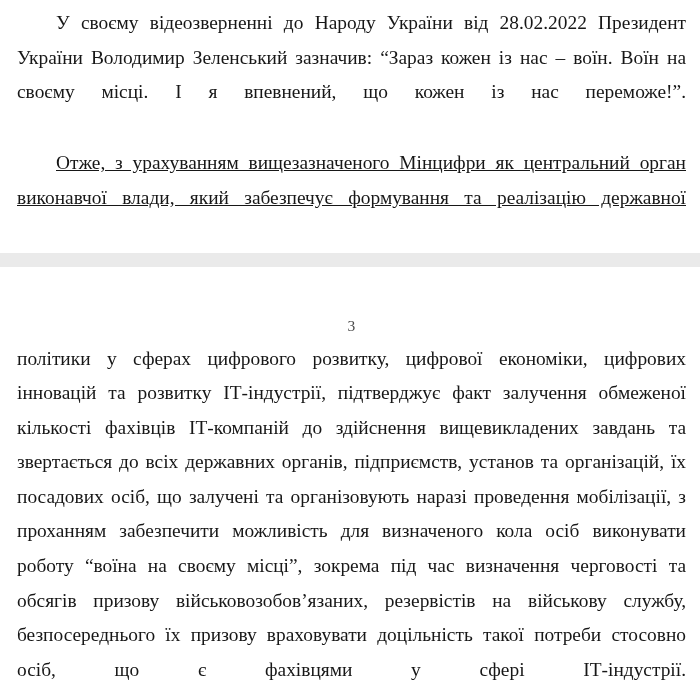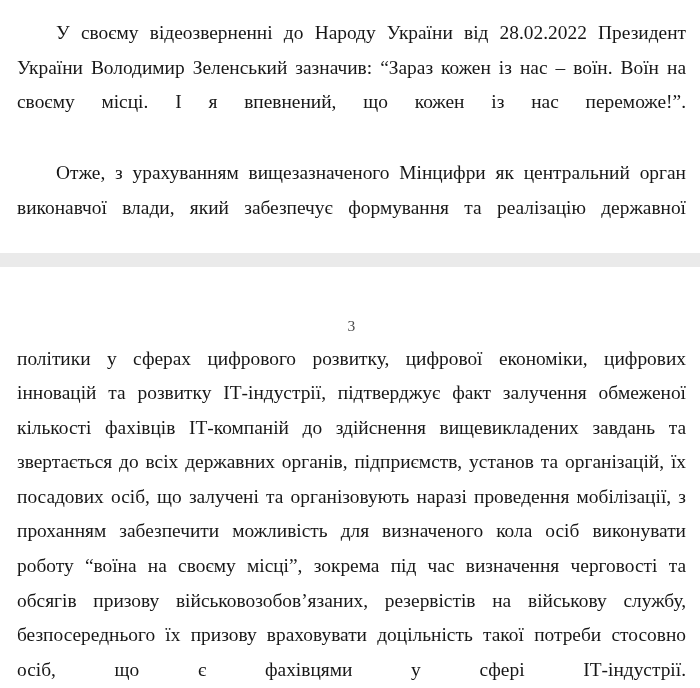--- a/index.html
+++ b/index.html
@@ -74,25 +74,25 @@
     margin: 0;
     -webkit-font-smoothing: antialiased;
   }
 
   .body-text.indent {
     text-indent: 39px;
   }
 
   .para-top-1 {
     padding-top: 6px;
-    margin-top: 10px;
   }
 
   .para-top-2 {
     padding-top: 2px;
+    text-decoration: underline;
   }
 
   .para-main {
     padding-top: 8px;
   }
 
   
   .body-text::after {
     content: "";
     display: inline-block;

